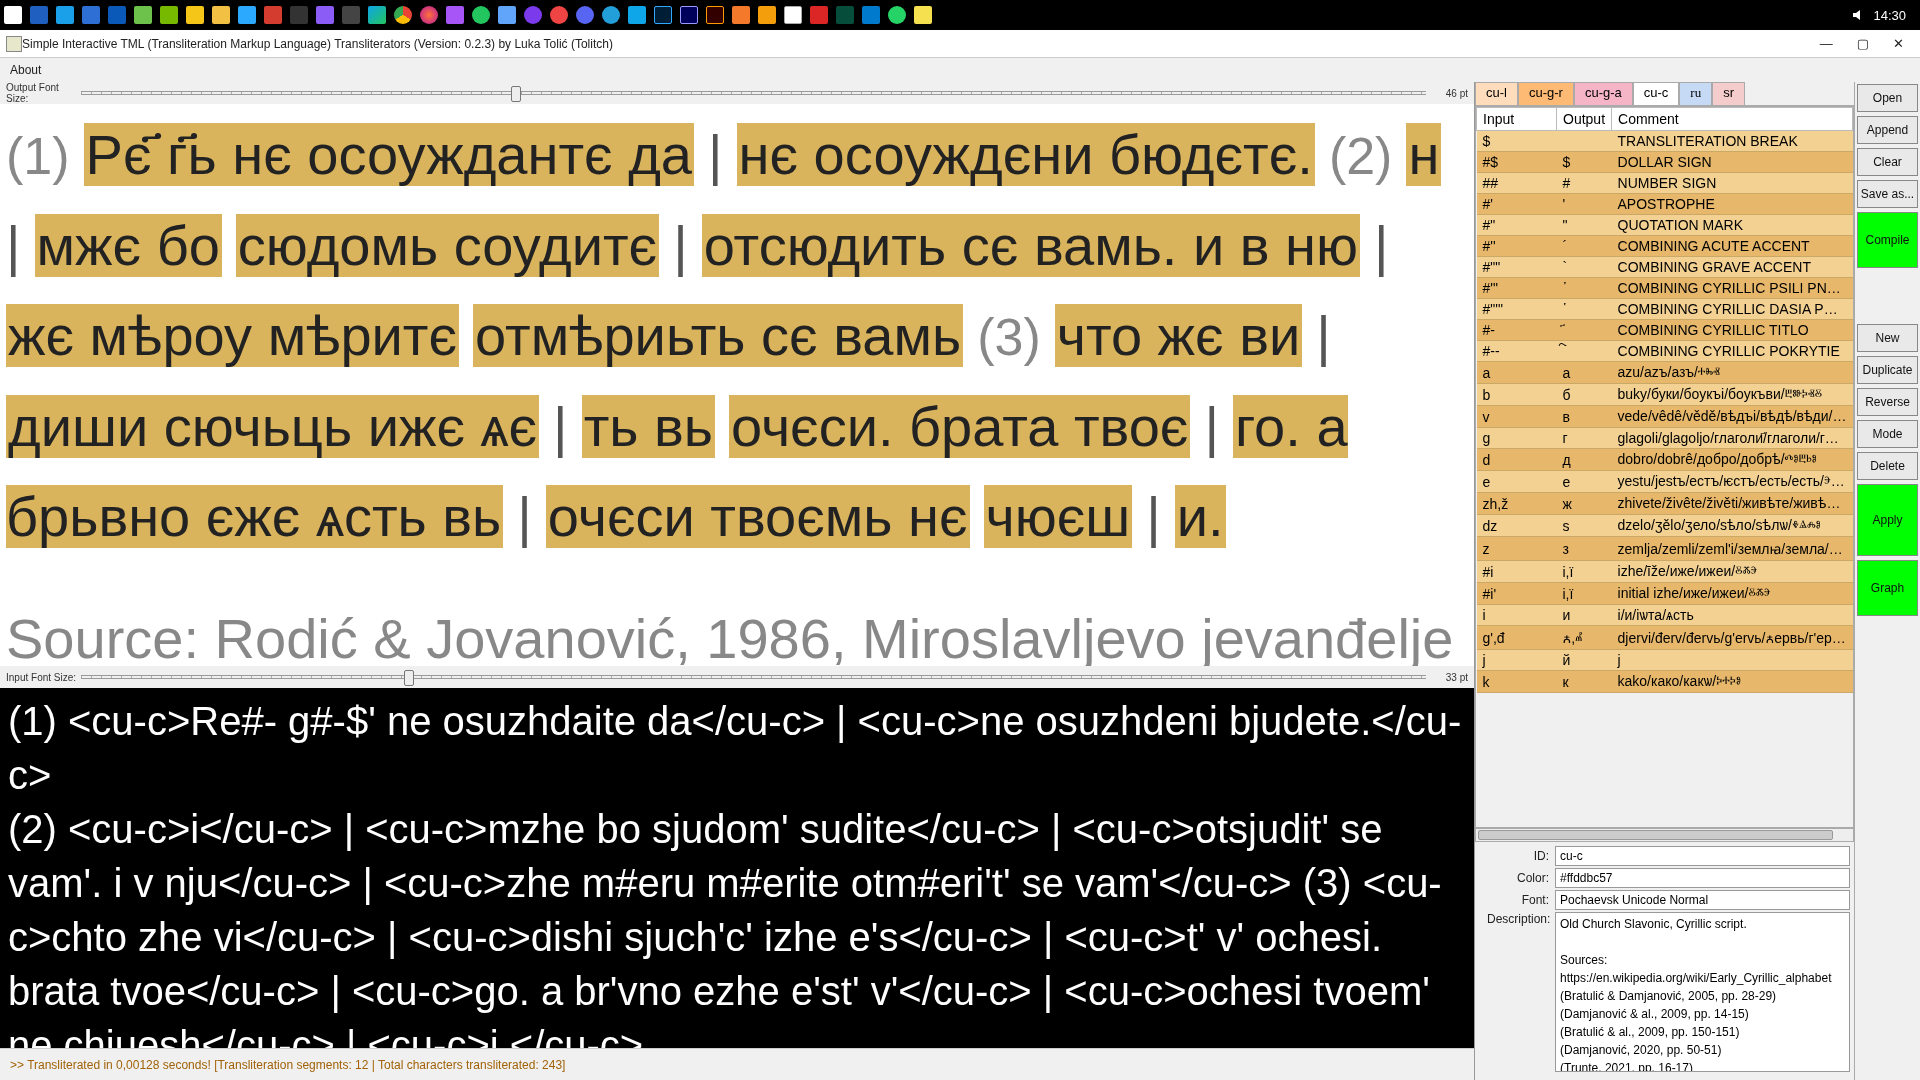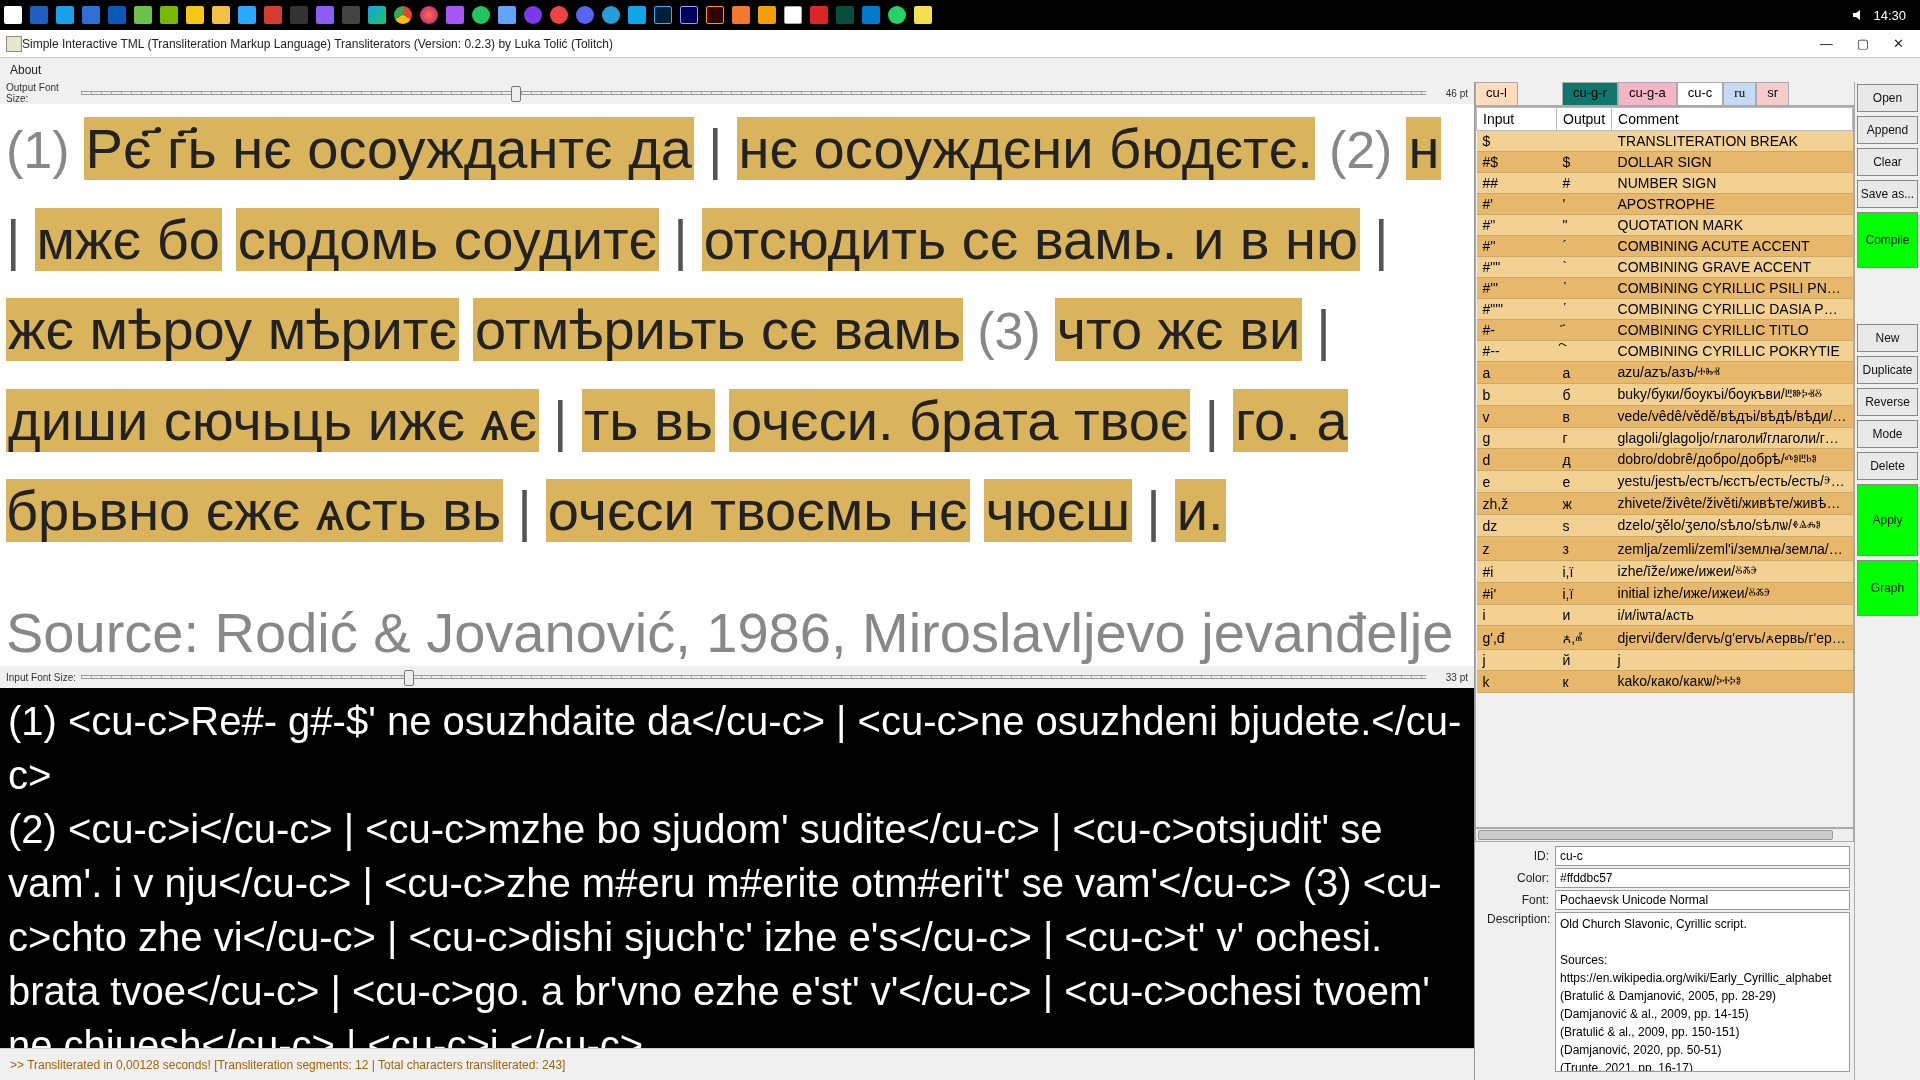--- a/index.html
+++ b/index.html
@@ -28,38 +28,38 @@
 .btn-col { width: 65px; display: flex; flex-direction: column; background: #f0f0f0; gap: 4px; padding: 2px; }
 
 
 .slider-row { height: 22px; display: flex; align-items: center; font-size: 10px; color: #333; padding: 0 6px; position: relative; }
 .slider-label { width: 75px; }
 .slider-track { flex: 1; height: 4px; background: repeating-linear-gradient(90deg,#aaa 0 1px,transparent 1px 10px); border-top:1px solid #999; border-bottom:1px solid #999; position: relative; }
 .slider-thumb { position: absolute; top: -6px; width: 10px; height: 16px; background: #eee; border:1px solid #777; border-radius:2px; }
 .slider-value { width: 42px; text-align: right; padding-left:6px; }
 
 
-.output-pane { flex: 1; background: #fff; overflow-y: auto; padding: 0 6px 10px 6px; position: relative; }
+.output-pane { flex: 1; background: #fff; overflow-y: auto; padding: 6px 6px 10px 6px; position: relative; }
 .output-text { line-height: 1.6; font-size: 56px; font-family: Georgia, "Times New Roman", serif; color:#222; }
 .output-text .hl { background: #d9b45d; padding: 0 2px; }
 .output-text .num { color: #888; font-size: 52px; }
 .output-text .pipe { color: #555; }
 .output-source { margin-top: 40px; font-size: 56px; color: #888; font-family: "Segoe UI", Arial, sans-serif; line-height:1.3; }
 
 
 .input-pane { height: 360px; background: #000; color: #fff; font-family: "Segoe UI", Arial, sans-serif; font-size: 40px; padding: 6px 8px; overflow-y: auto; line-height: 1.35; }
 .input-pane p { margin-bottom: 0; }
 
 
 .statusbar { height: 32px; background: #f0f0f0; border-top: 1px solid #ccc; font-size: 12px; color: #a16207; display: flex; align-items: center; padding: 0 10px; }
 
 
 .tabs { height: 24px; display: flex; background: #f0f0f0; border-bottom:1px solid #aaa; }
 .tab { padding: 2px 10px; font-size: 13px; border: 1px solid #aaa; border-bottom:none; background:#ffddbc; margin-right:0; }
-.tab.alt1 { background:#0f766e;margin-left:44px; }
+.tab.alt1 { background:#fdba74; }
 .tab.alt2 { background:#f5b5c6; }
 .tab.active { background:#fff; }
 .tab.alt3 { background:#c6d9f5;font-family:Liberation Serif, serif; }
 .tab.alt4 { background:#f5cccc; }
 
 
 .table-wrap { flex:1; overflow-y:auto; border:1px solid #aaa; }
 table.tlt { width: 100%; border-collapse: collapse; font-size: 14px; }
 table.tlt thead th { background:#fff; text-align:left; padding:3px 6px; border:1px solid #bbb; font-weight:400; position:sticky; top:0; }
 table.tlt tbody td { padding:2px 6px; border-bottom:1px solid #c9a965; white-space:nowrap; overflow:hidden; text-overflow:ellipsis; }

